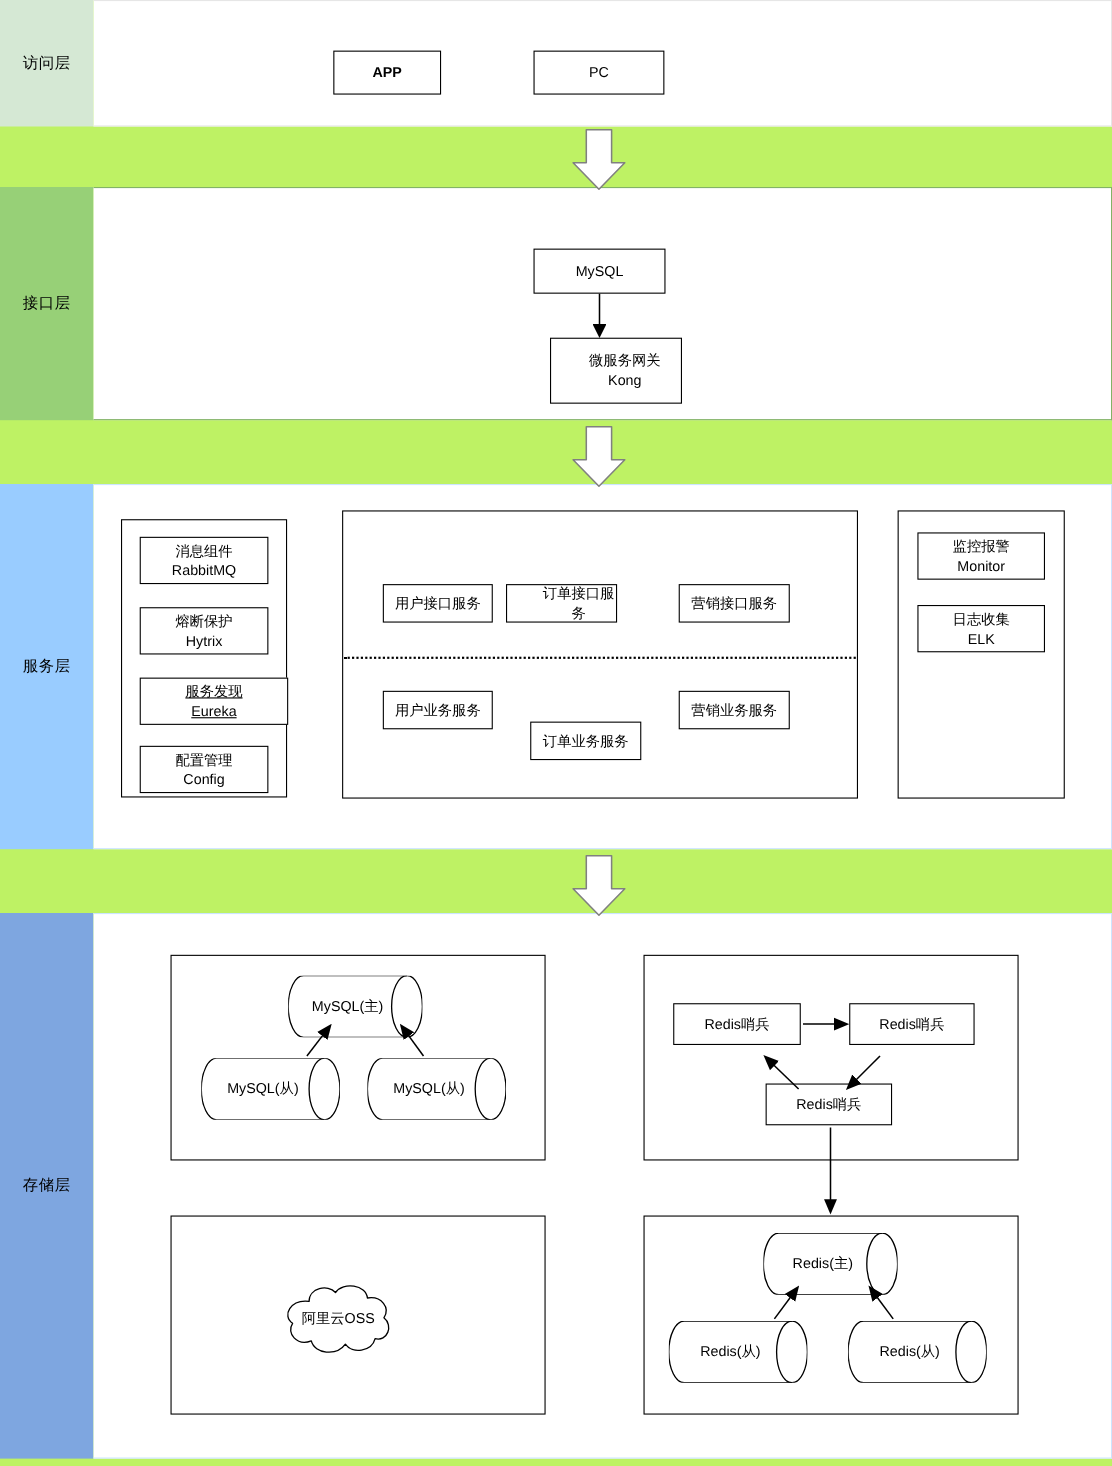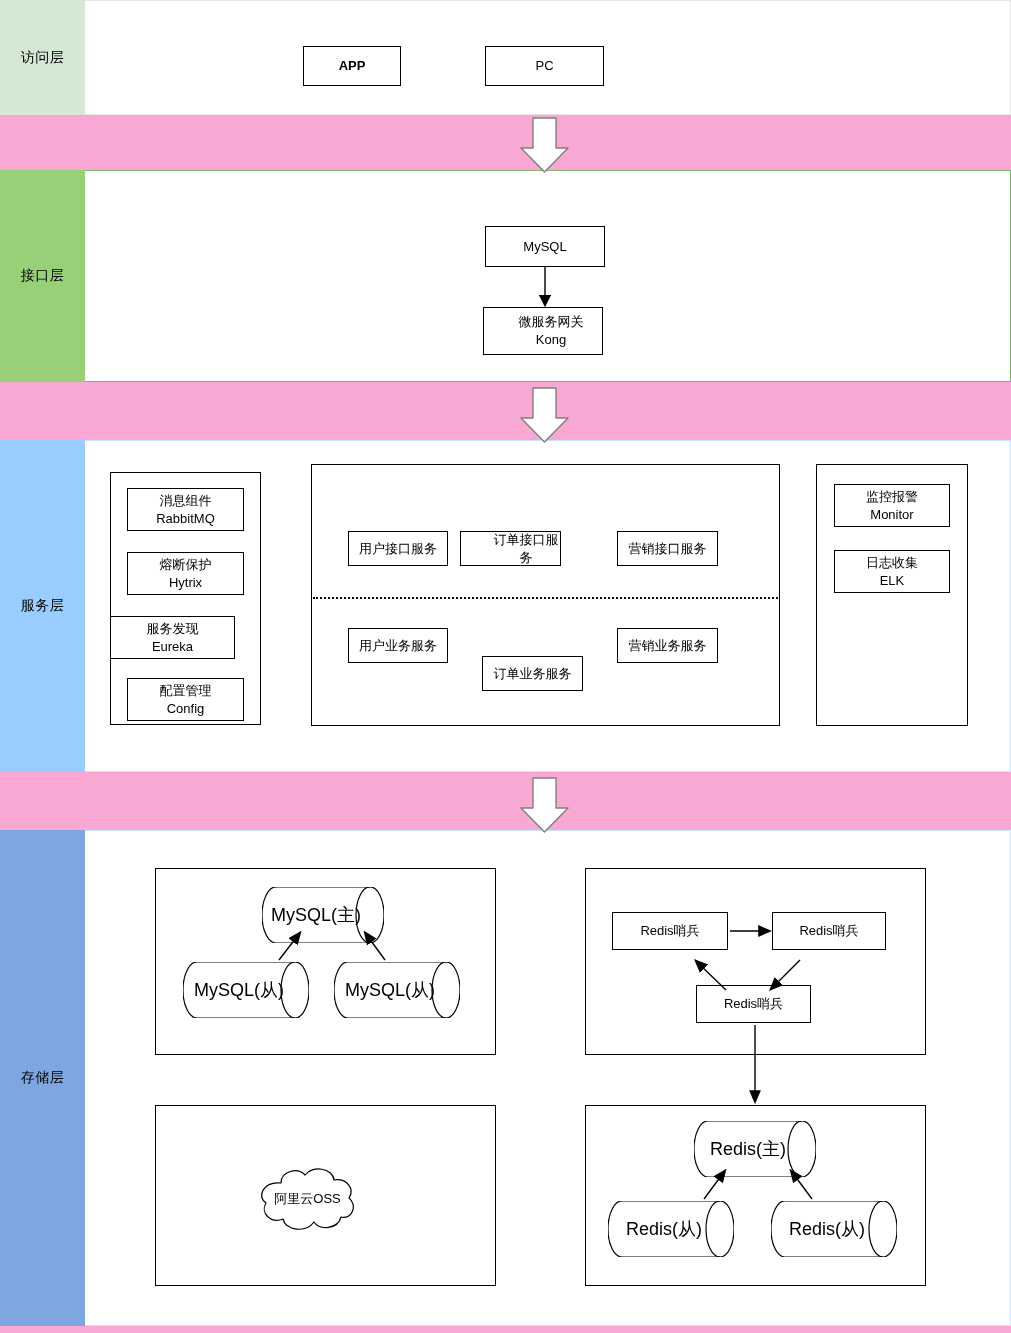--- a/index.html
+++ b/index.html
@@ -5,21 +5,21 @@
   html, body {
     margin: 0;
     padding: 0;
     background: #ffffff;
     font-family: "Liberation Sans", "DejaVu Sans", sans-serif;
   }
   #canvas {
     position: relative;
     width: 1011px;
     height: 1333px;
-    background: #f9a8d4;
+    background: #bef264;
     overflow: hidden;
   }
   
   .layer-band {
     position: absolute;
     box-sizing: border-box;
   }
   .layer-side {
     position: absolute;
     left: 0;
@@ -79,21 +79,21 @@
   .cyl svg { display: block; }
   .cyl .cyl-label {
     position: absolute;
     left: 0;
     right: 14px;
     top: 0;
     bottom: 0;
     display: flex;
     align-items: center;
     justify-content: center;
-    font-size: 18px;
+    font-size: 13px;
     color: #000000;
   }
   
   .cloud {
     position: absolute;
   }
   .cloud .cloud-label {
     position: absolute;
     left: 0; right: 0; top: 0; bottom: 0;
     display: flex;
@@ -124,21 +124,21 @@
     <div class="box" style="left:303px;top:46px;width:98px;height:40px;font-weight:bold;">APP</div>
     <div class="box" style="left:485px;top:46px;width:119px;height:40px;">PC</div>
   </div>
 
   <div class="layer-band" style="left:0;top:170px;width:1011px;height:212px;">
     <div class="layer-side" style="background:#97d077;">
       <span>接口层</span>
     </div>
     <div class="layer-body" style="border:1px solid #82b366;border-left:none;"></div>
     <div class="box" style="left:485px;top:56px;width:120px;height:41px;">MySQL</div>
-    <div class="box" style="left:483px;top:137px;width:120px;height:48px;padding-left:16px;">微服务网关
+    <div class="box" style="left:500px;top:137px;width:120px;height:60px;padding-left:16px;">微服务网关
 Kong</div>
 
     <svg style="position:absolute;left:530px;top:95px;width:30px;height:46px;overflow:visible;">
       <defs>
         <marker id="mk1" markerWidth="9" markerHeight="9" refX="6" refY="4.5" orient="auto">
           <path d="M0,0 L9,4.5 L0,9 z" fill="#000"></path>
         </marker>
       </defs>
       <line x1="15" y1="2" x2="15" y2="38" stroke="#000" stroke-width="1.4" marker-end="url(#mk1)"></line>
     </svg>
@@ -148,21 +148,21 @@
     <div class="layer-side" style="background:#99ccff;">
       <span>服务层</span>
     </div>
     <div class="layer-body" style="border:1px solid #cce5ff;border-left:none;"></div>
 
     <div class="container-box" style="left:110px;top:32px;width:151px;height:253px;"></div>
     <div class="box" style="left:127px;top:48px;width:117px;height:43px;">消息组件
 RabbitMQ</div>
     <div class="box" style="left:127px;top:112px;width:117px;height:43px;">熔断保护
 Hytrix</div>
-    <div class="box" style="left:110px;top:176px;width:125px;height:43px;">服务发现
+    <div class="box" style="left:127px;top:176px;width:135px;height:43px;text-decoration:underline;">服务发现
 Eureka</div>
     <div class="box" style="left:127px;top:238px;width:117px;height:43px;">配置管理
 Config</div>
 
     <div class="container-box" style="left:311px;top:24px;width:469px;height:262px;"></div>
     <div class="box" style="left:348px;top:91px;width:100px;height:35px;">用户接口服务</div>
     <div class="box" style="left:460px;top:91px;width:101px;height:35px;padding-left:31px;">订单接口服务</div>
     <div class="box" style="left:617px;top:91px;width:101px;height:35px;">营销接口服务</div>
     <div class="dotted-sep" style="left:313px;top:157px;width:465px;"></div>
     <div class="box" style="left:348px;top:188px;width:100px;height:35px;">用户业务服务</div>

